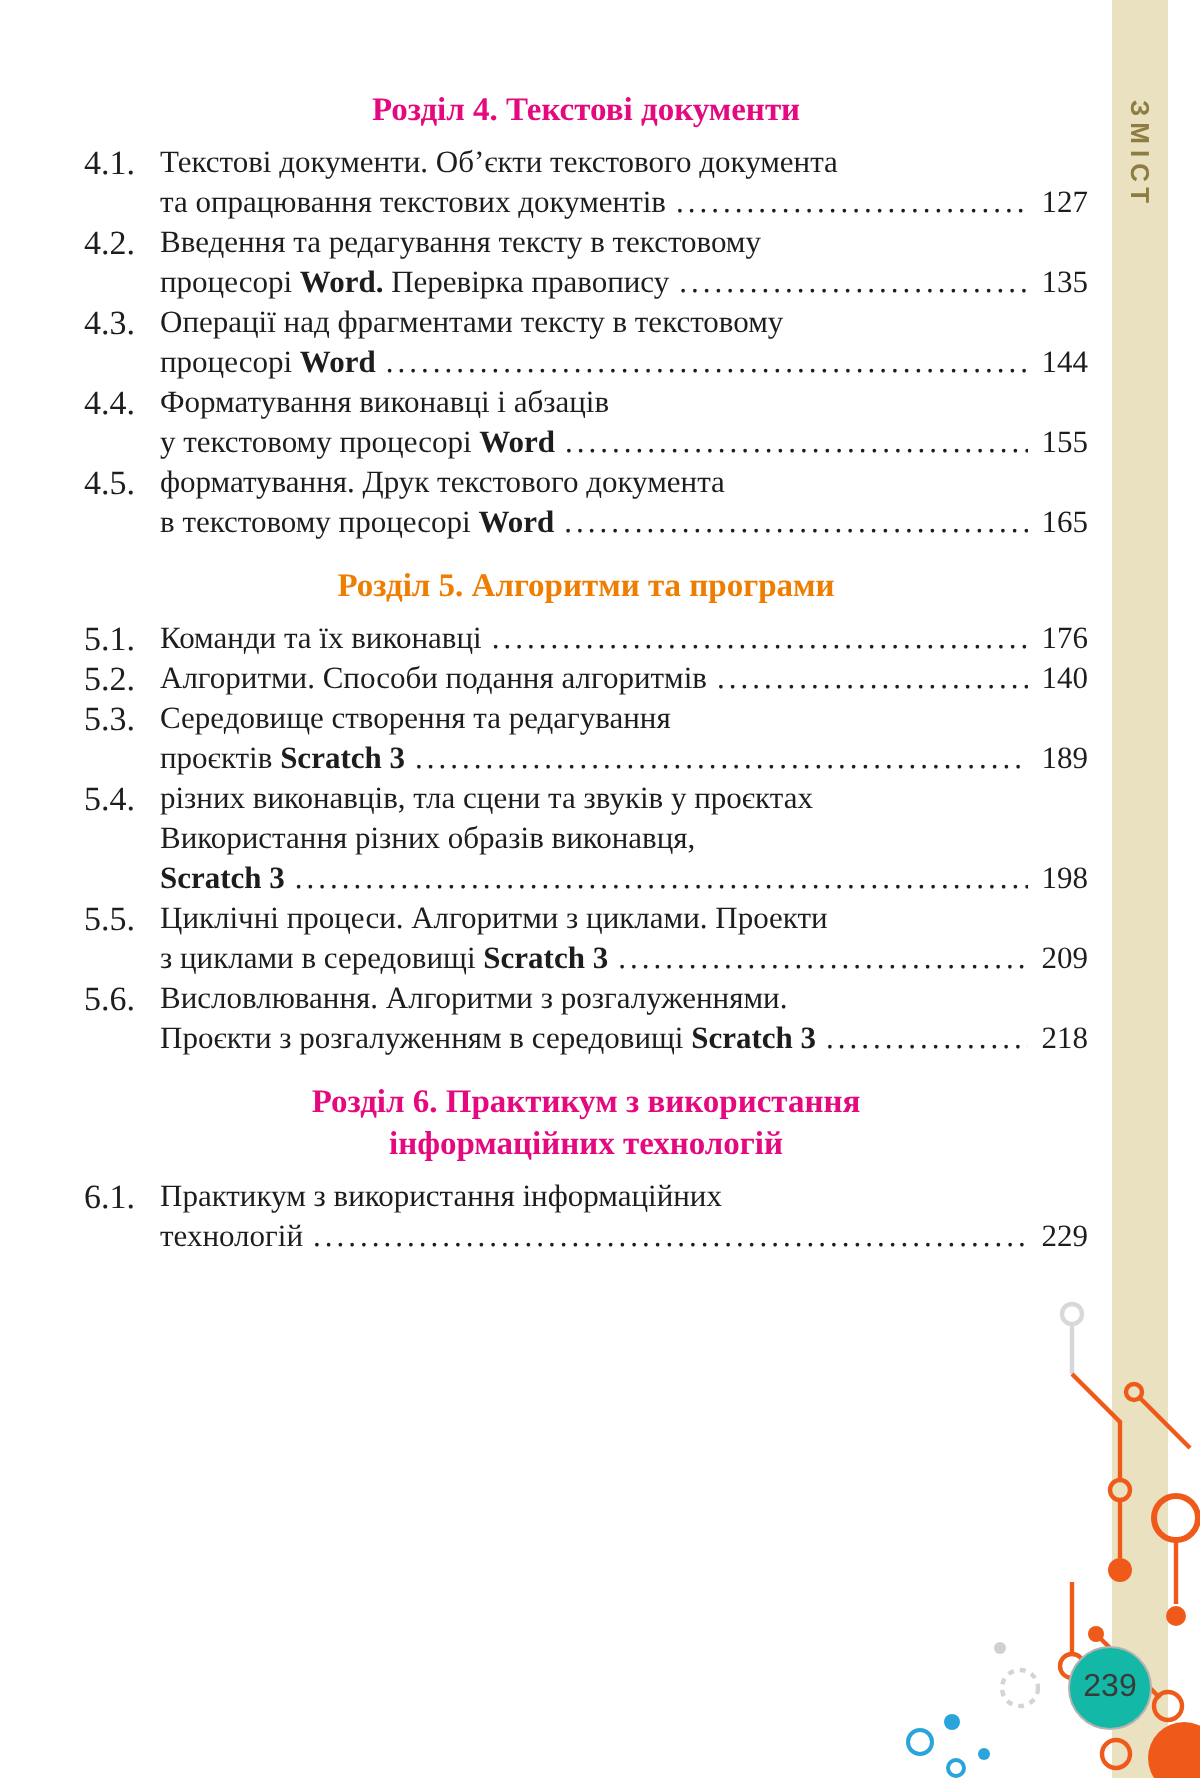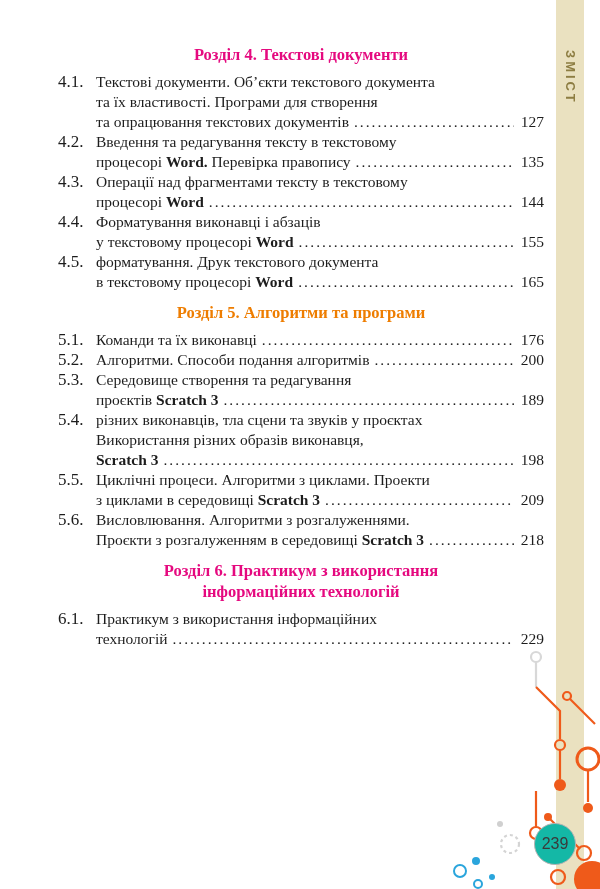--- a/index.html
+++ b/index.html
@@ -24,21 +24,21 @@
     transform:translateX(-50%);
     writing-mode:vertical-rl;
     font-family:"Liberation Sans", sans-serif;
     font-weight:bold; font-size:13px;
     letter-spacing:3px;
     color:var(--tab-text, #8d7d42);
   }
 
   
   .toc {
-    position:absolute; top:44px; left:58px; right:56px;
+    position:absolute; top:44px; left:42px; right:56px;
   }
   .section-title {
     text-align:center;
     font-weight:bold;
     font-size:16.5px; line-height:21px;
     margin:10px 0 7px 0;
   }
   .section-title.pink  { color:var(--pink, #e5097f); }
   .section-title.orange{ color:var(--orange, #ee7d00); }
   .toc > .section-title:first-child { margin-top:0; }
@@ -90,21 +90,20 @@
   </div>
 
   <div class="toc">
       <div class="section-title pink">
         <div>Розділ 4. Текстові документи</div>
       </div>
       <div class="toc-item">
         <span class="item-num">4.1.</span>
         <div class="item-body">
           <div class="line"><span class="line-text">Текстові документи. Об’єкти текстового документа</span></div>
-          <div class="line"><span class="line-text">та їх властивості. Програми для створення</span></div>
           <div class="line last">
             <span class="line-text">та опрацювання текстових документів</span>
             <span class="leader">........................................................................................................................</span>
             <span class="page-num">127</span>
           </div>
         </div>
       </div>
       <div class="toc-item">
         <span class="item-num">4.2.</span>
         <div class="item-body">
@@ -161,21 +160,21 @@
             <span class="page-num">176</span>
           </div>
         </div>
       </div>
       <div class="toc-item">
         <span class="item-num">5.2.</span>
         <div class="item-body">
           <div class="line last">
             <span class="line-text">Алгоритми. Способи подання алгоритмів</span>
             <span class="leader">........................................................................................................................</span>
-            <span class="page-num">200</span>
+            <span class="page-num">140</span>
           </div>
         </div>
       </div>
       <div class="toc-item">
         <span class="item-num">5.3.</span>
         <div class="item-body">
           <div class="line"><span class="line-text">Середовище створення та редагування</span></div>
           <div class="line last">
             <span class="line-text">проєктів <b>Scratch 3</b></span>
             <span class="leader">........................................................................................................................</span>

